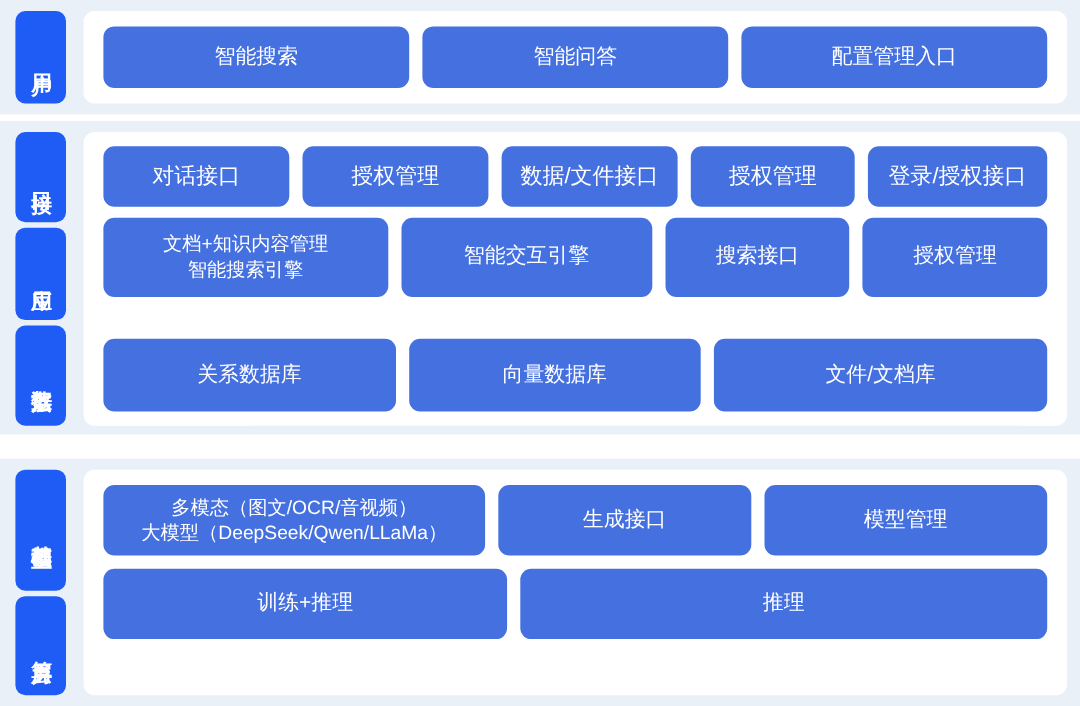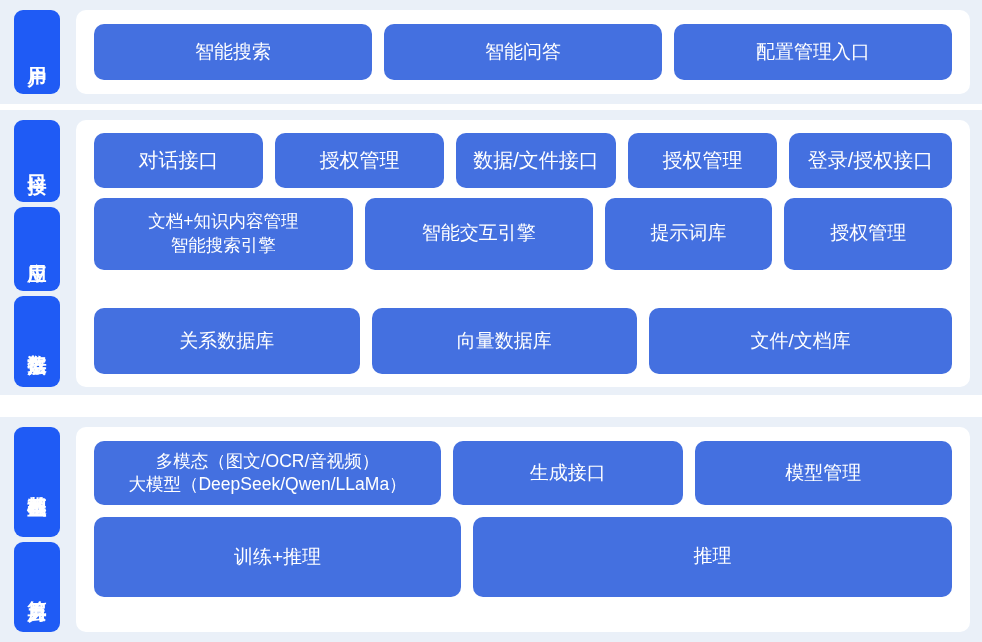--- a/index.html
+++ b/index.html
@@ -89,21 +89,21 @@
   .row {
     display: flex;
     gap: 12px;
     align-items: stretch;
   }
   .row-user       { height: 58px; }
   .row-interface  { height: 56px; }
   .row-app        { height: 74px; border-radius: 16px; }
   .row-data       { height: 68px; margin-top: 28px; }
   .row-model      { height: 64px; }
-  .row-compute    { height: 80px; }
+  .row-compute    { height: 64px; }
 
   .box {
     background: #4470e0;
     color: #ffffff;
     border-radius: 10px;
     display: flex;
     align-items: center;
     justify-content: center;
     text-align: center;
     font-size: 19px;
@@ -181,21 +181,21 @@
         <div class="box small">授权管理</div>
         <div class="box small">数据/文件接口</div>
         <div class="box small">授权管理</div>
         <div class="box small">登录/授权接口</div>
       </div>
 
       <div class="row row-app">
         <div class="box multi">文档+知识内容管理
 智能搜索引擎</div>
         <div class="box">智能交互引擎</div>
-        <div class="box">提示词库</div>
+        <div class="box">搜索接口</div>
         <div class="box">授权管理</div>
       </div>
 
       <div class="row row-data">
         <div class="box">关系数据库</div>
         <div class="box">向量数据库</div>
         <div class="box">文件/文档库</div>
       </div>
 
     </div>

